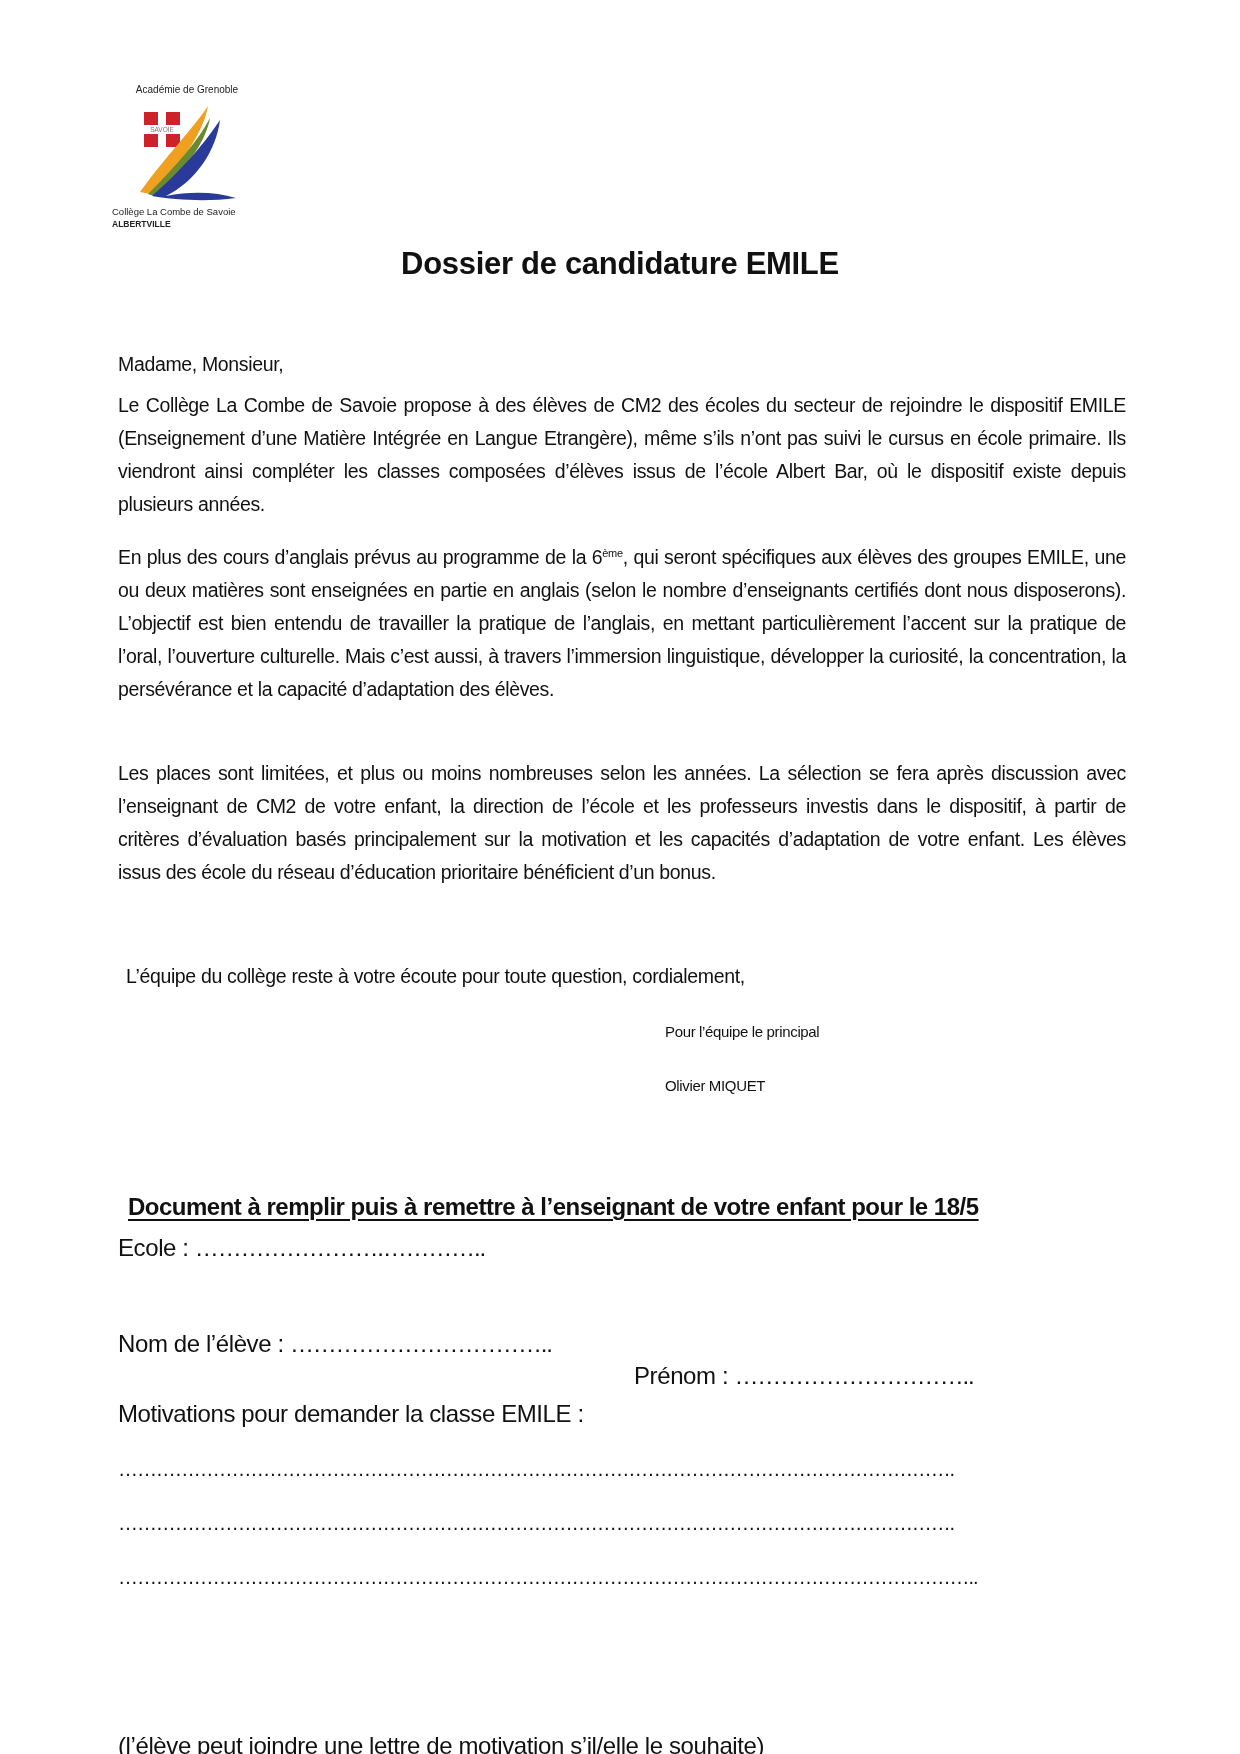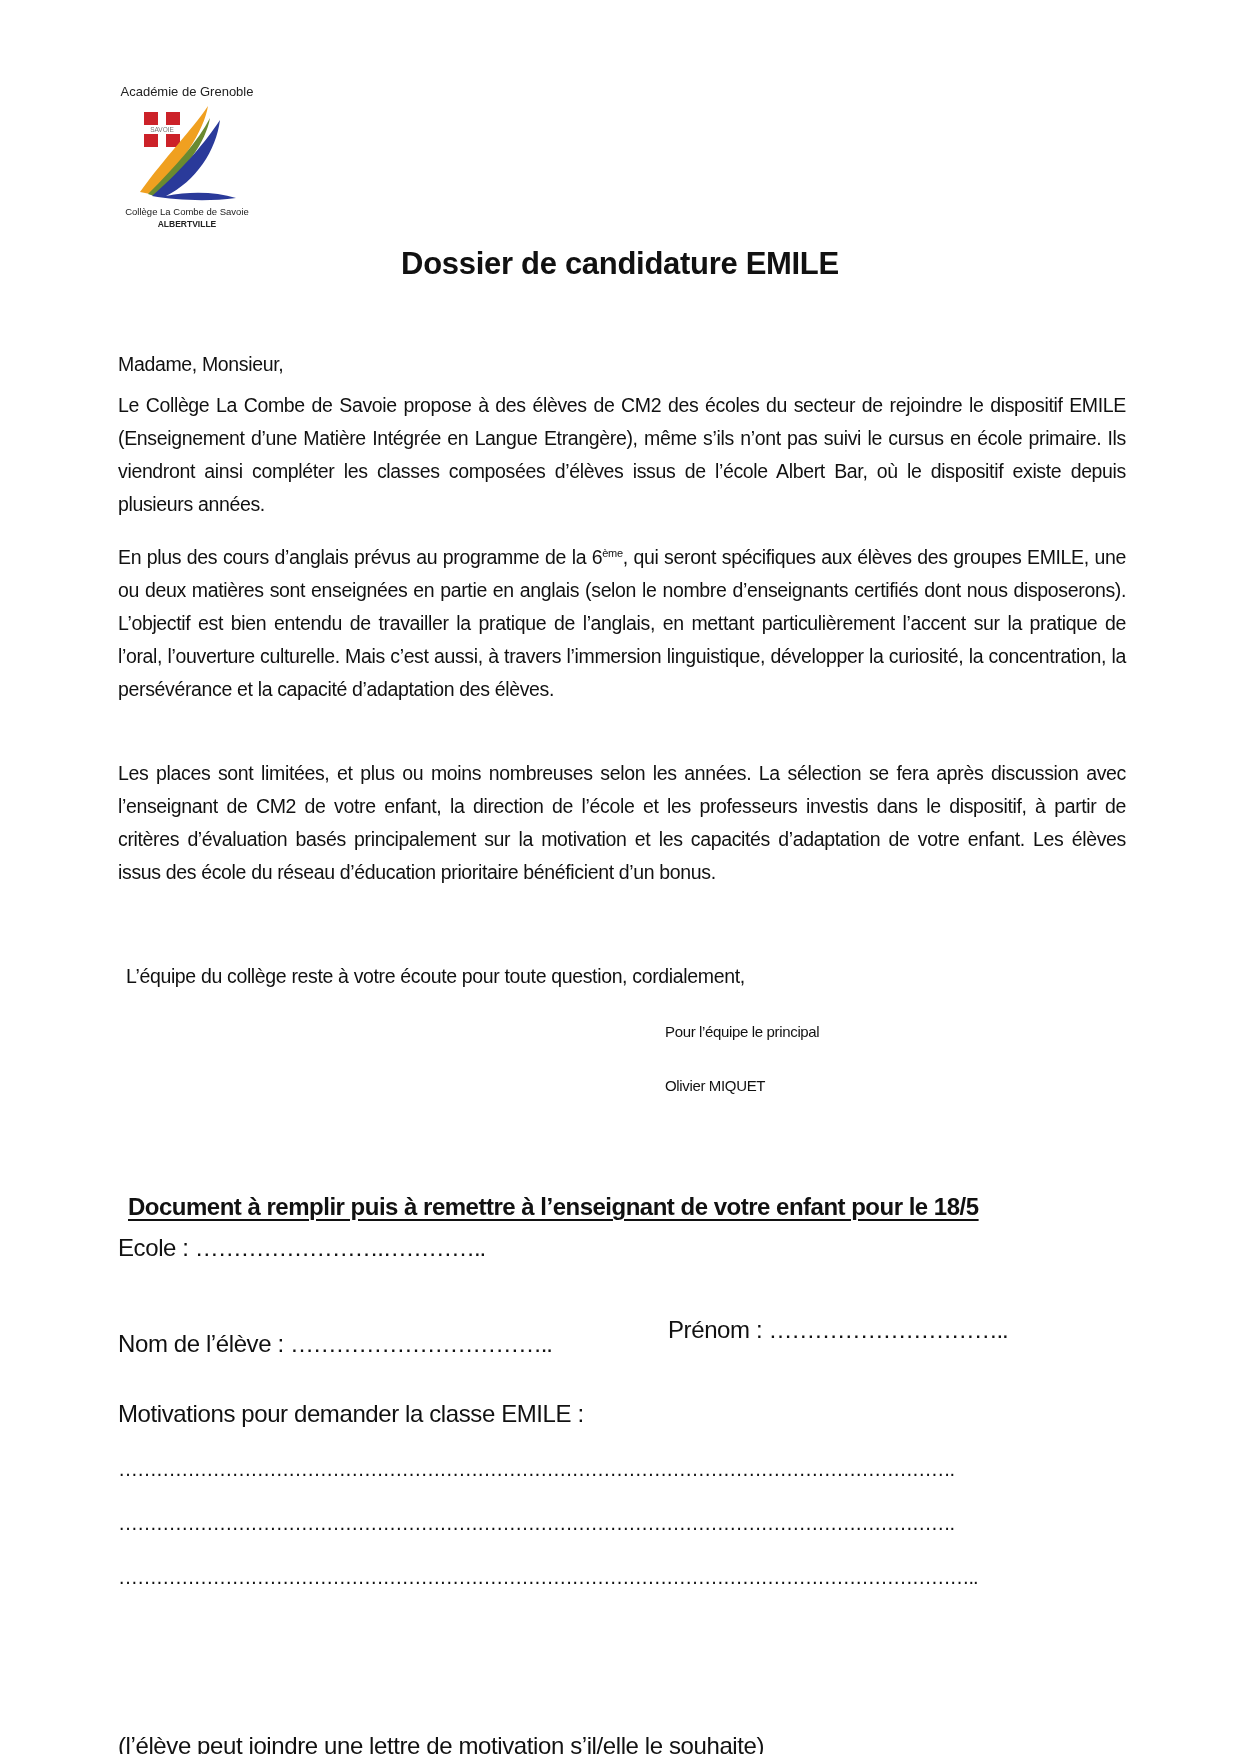--- a/index.html
+++ b/index.html
@@ -1,23 +1,23 @@
 <!DOCTYPE html>
 <html><head>
 <meta charset="utf-8">
 <style>
   html, body { margin: 0; padding: 0; background: #ffffff; }
   body { width: 1240px; height: 1754px; position: relative; overflow: hidden;
          font-family: "Liberation Sans", "DejaVu Sans", sans-serif; color: #111; }
   .abs { position: absolute; }
   .logo { left: 112px; top: 78px; width: 150px; height: 150px; }
   .logo-top { position: absolute; left: 0; top: 6px; width: 150px; text-align: center;
-              font-size: 13px; color: #222; }
+              font-size: 10px; color: #222; }
   .logo-svg { position: absolute; left: 14px; top: 18px; }
-  .logo-bottom { position: absolute; left: 0; top: 128px; width: 150px; text-align: center;
+  .logo-bottom { position: absolute; left: 0; top: 128px; width: 150px; 
                  font-size: 9.5px; color: #222; line-height: 12px; }
   .logo-bottom .city { font-weight: bold; font-size: 8.5px; }
   .title { left: 0; width: 1240px; top: 246px; text-align: center;
            font-size: 31px; font-weight: bold; letter-spacing: -0.3px; }
   .para { left: 118px; width: 1008px; font-size: 19.5px; line-height: 33px;
           text-align: justify; margin: 0; letter-spacing: -0.35px; }
   .para sup { font-size: 11px; line-height: 0; vertical-align: super; }
   .line { left: 118px; font-size: 19.5px; line-height: 33px; white-space: nowrap; letter-spacing: -0.35px; }
   .sig { left: 665px; font-size: 15px; line-height: 33px; white-space: nowrap; letter-spacing: -0.35px; }
   .form-title { left: 128px; top: 1193px; font-size: 24px; font-weight: bold;
@@ -70,21 +70,21 @@
 <div class="abs form-title">Document à remplir puis à remettre à l’enseignant de votre enfant pour le 18/5</div>
 
 <div class="abs form-line" style="top:1230px;text-align:right;">
   <span>Ecole : </span><span class="dots">…………………….…………..</span>
 </div>
 
 <div class="abs form-line" style="top:1326px;">
   <span>Nom de l’élève : </span><span class="dots">……………………………..</span>
 </div>
 
-<div class="abs form-line" style="top:1312px; left:634px;margin-left:34px;">
+<div class="abs form-line" style="top:1358px; left:634px;">
   <span>Prénom : </span><span class="dots">…………………………..</span>
 </div>
 
 <div class="abs form-line" style="top:1396px;">Motivations pour demander la classe EMILE :</div>
 
 <div class="abs fill-dots" style="top:1458px; width:950px;">…………………………………………………………………………………………………………………….</div>
 <div class="abs fill-dots" style="top:1512px; width:950px;">…………………………………………………………………………………………………………………….</div>
 <div class="abs fill-dots" style="top:1566px; width:960px;">………………………………………………………………………………………………………………………..</div>
 
 <div class="abs form-line" style="top:1688px;margin-top:40px;">(l’élève peut joindre une lettre de motivation s’il/elle le souhaite)</div>

